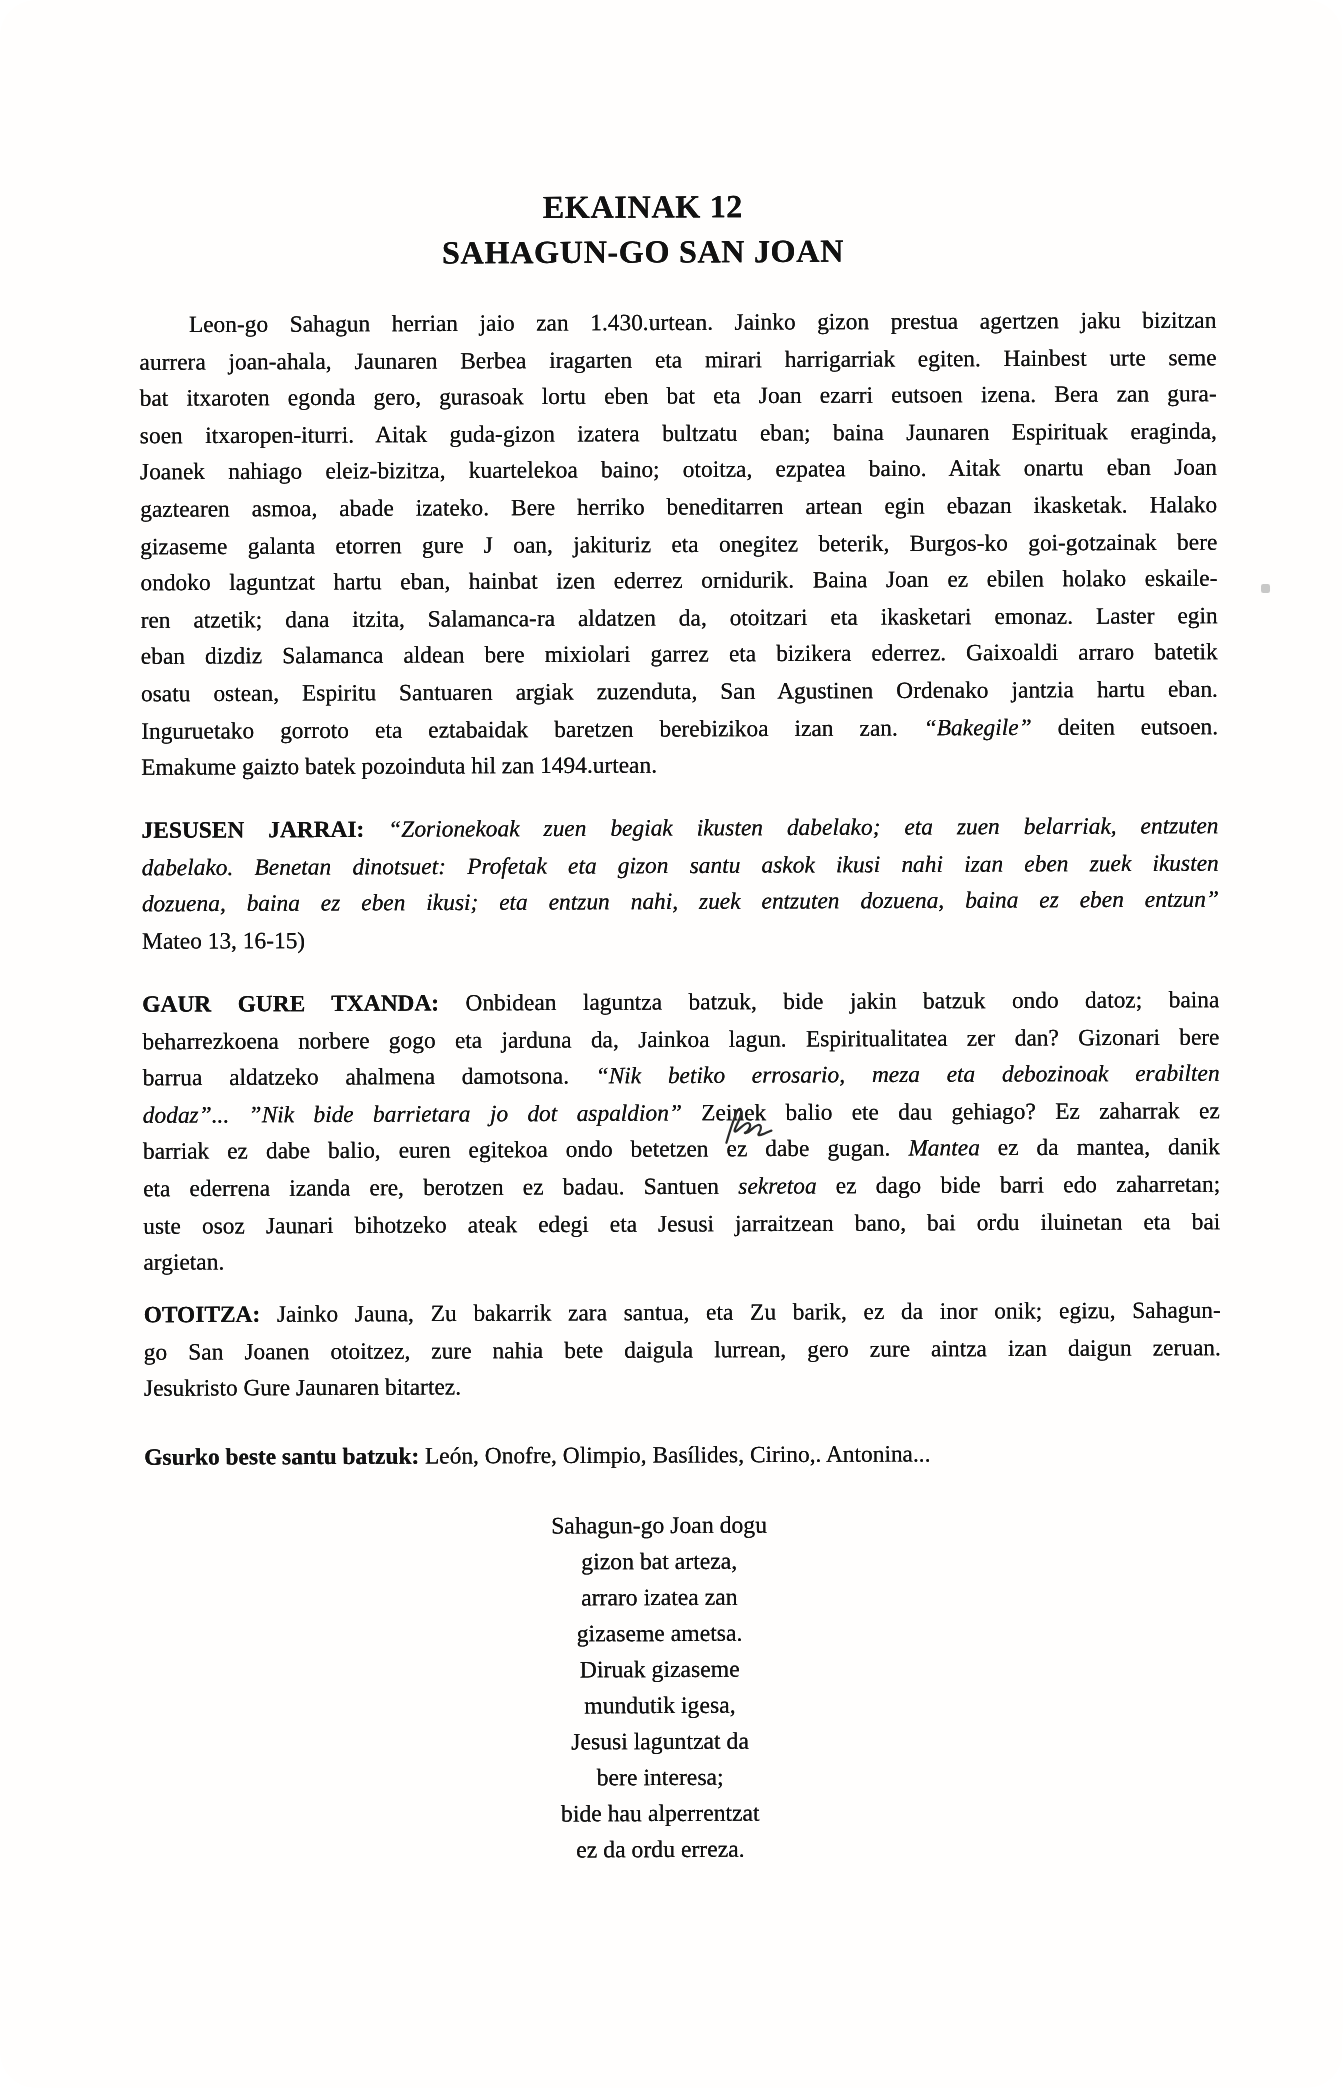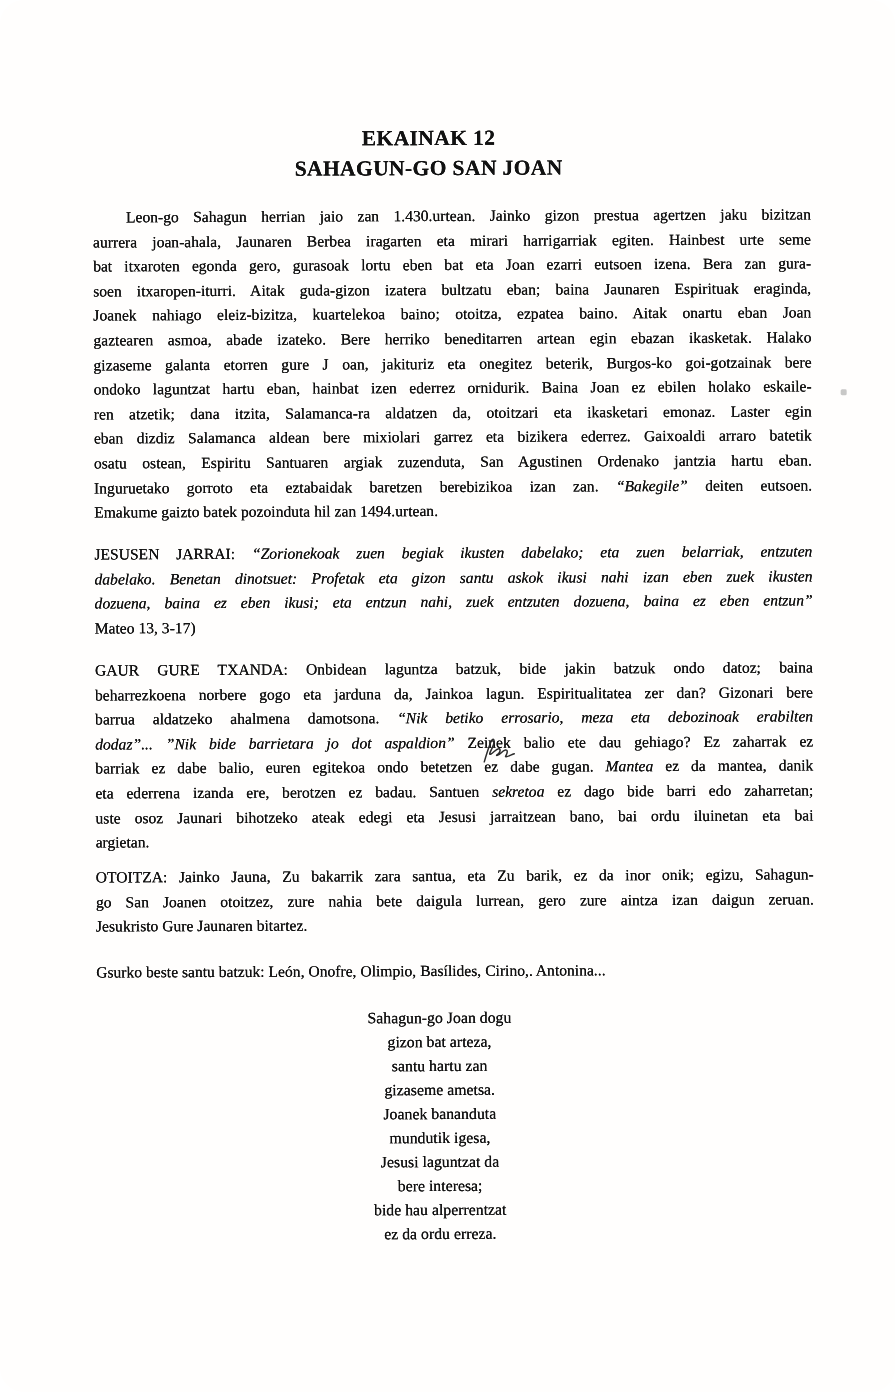--- a/index.html
+++ b/index.html
@@ -25,21 +25,21 @@
   }
   .block {
     position:absolute; left:95px; width:718px;
     font-size:15.6px; line-height:24.6px;
     text-shadow:0 0 0.3px #000;
   }
   .block .line { min-height:24.6px; }
   .block .line.jst { text-align:justify; text-align-last:justify; }
   .bio .line:first-child { text-indent:33px; }
   .r-n { font-style:normal; font-weight:normal; }
-  .r-b { font-weight:normal;margin-top:24px; }
+  .r-b { font-weight:bold;margin-top:24px; }
   .r-i { font-style:italic; }
   .poem {
     position:absolute; left:88px; width:700px; top:1006px;
     font-size:15.8px; line-height:24px; text-align:center;
     text-shadow:0 0 0.3px #000;
   }
   .poem .line { min-height:24px; }
   .scribble {
     position:absolute; left:480px; top:734px; width:38px; height:32px;
   }
@@ -72,21 +72,21 @@
         <div class="line jst"><span class="r-n">eban dizdiz Salamanca aldean bere mixiolari garrez eta bizikera ederrez. Gaixoaldi arraro batetik</span></div>
         <div class="line jst"><span class="r-n">osatu ostean, Espiritu Santuaren argiak zuzenduta, San Agustinen Ordenako jantzia hartu eban.</span></div>
         <div class="line jst"><span class="r-n">Inguruetako gorroto eta eztabaidak baretzen berebizikoa izan zan. </span><span class="r-i">“Bakegile”</span><span class="r-n"> deiten eutsoen.</span></div>
         <div class="line"><span class="r-n">Emakume gaizto batek pozoinduta hil zan 1494.urtean.</span></div>
       </div>
 
     <div class="block" style="top:541px">
         <div class="line jst"><span class="r-b">JESUSEN JARRAI: </span><span class="r-i">“Zorionekoak zuen begiak ikusten dabelako; eta zuen belarriak, entzuten</span></div>
         <div class="line jst"><span class="r-i">dabelako. Benetan dinotsuet: Profetak eta gizon santu askok ikusi nahi izan eben zuek ikusten</span></div>
         <div class="line jst"><span class="r-i">dozuena, baina ez eben ikusi; eta entzun nahi, zuek entzuten dozuena, baina ez eben entzun”</span></div>
-        <div class="line"><span class="r-n">Mateo 13, 3-17)</span></div>
+        <div class="line"><span class="r-n">Mateo 13, 16-15)</span></div>
       </div>
 
     <div class="block" style="top:657px">
         <div class="line jst"><span class="r-b">GAUR GURE TXANDA: </span><span class="r-n">Onbidean laguntza batzuk, bide jakin batzuk ondo datoz; baina</span></div>
         <div class="line jst"><span class="r-n">beharrezkoena norbere gogo eta jarduna da, Jainkoa lagun. Espiritualitatea zer dan? Gizonari bere</span></div>
         <div class="line jst"><span class="r-n">barrua aldatzeko ahalmena damotsona. </span><span class="r-i">“Nik betiko errosario, meza eta debozinoak erabilten</span></div>
         <div class="line jst"><span class="r-i">dodaz”... ”Nik bide barrietara jo dot aspaldion” </span><span class="r-n">Zeinek balio ete dau gehiago? Ez zaharrak ez</span></div>
         <div class="line jst"><span class="r-n">barriak ez dabe balio, euren egitekoa ondo betetzen ez dabe gugan. </span><span class="r-i">Mantea</span><span class="r-n"> ez da mantea, danik</span></div>
         <div class="line jst"><span class="r-n">eta ederrena izanda ere, berotzen ez badau. Santuen </span><span class="r-i">sekretoa</span><span class="r-n"> ez dago bide barri edo zaharretan;</span></div>
         <div class="line jst"><span class="r-n">uste osoz Jaunari bihotzeko ateak edegi eta Jesusi jarraitzean bano, bai ordu iluinetan eta bai</span></div>
@@ -99,23 +99,23 @@
         <div class="line"><span class="r-n">Jesukristo Gure Jaunaren bitartez.</span></div>
       </div>
 
     <div class="block" style="top:959px">
         <div class="line"><span class="r-b">Gsurko beste santu batzuk: </span><span class="r-n">León, Onofre, Olimpio, Basílides, Cirino,. Antonina...</span></div>
       </div>
 
     <div class="poem">
         <div class="line"><span class="r-n">Sahagun-go Joan dogu</span></div>
         <div class="line"><span class="r-n">gizon bat arteza,</span></div>
-        <div class="line"><span class="r-n">santu hartu zan</span></div>
+        <div class="line"><span class="r-n">arraro izatea zan</span></div>
         <div class="line"><span class="r-n">gizaseme ametsa.</span></div>
-        <div class="line"><span class="r-n">Joanek bananduta</span></div>
+        <div class="line"><span class="r-n">Diruak gizaseme</span></div>
         <div class="line"><span class="r-n">mundutik igesa,</span></div>
         <div class="line"><span class="r-n">Jesusi laguntzat da</span></div>
         <div class="line"><span class="r-n">bere interesa;</span></div>
         <div class="line"><span class="r-n">bide hau alperrentzat</span></div>
         <div class="line"><span class="r-n">ez da ordu erreza.</span></div>
       </div>
 
     <svg class="scribble" viewBox="0 0 38 32">
       <path d="M4 28 C7 18, 10 8, 12 6 C14 4, 15 8, 12 14 C10 18, 8 22, 11 20 C14 18, 17 14, 19 15 C21 16, 19 20, 17 21 C15 22, 18 22, 21 19 C24 16, 27 15, 27 18 C27 21, 24 23, 26 23 C28 23, 31 21, 34 20" fill="none" stroke="#2b2b2b" stroke-width="1.5" stroke-linecap="round"></path>
     </svg>

